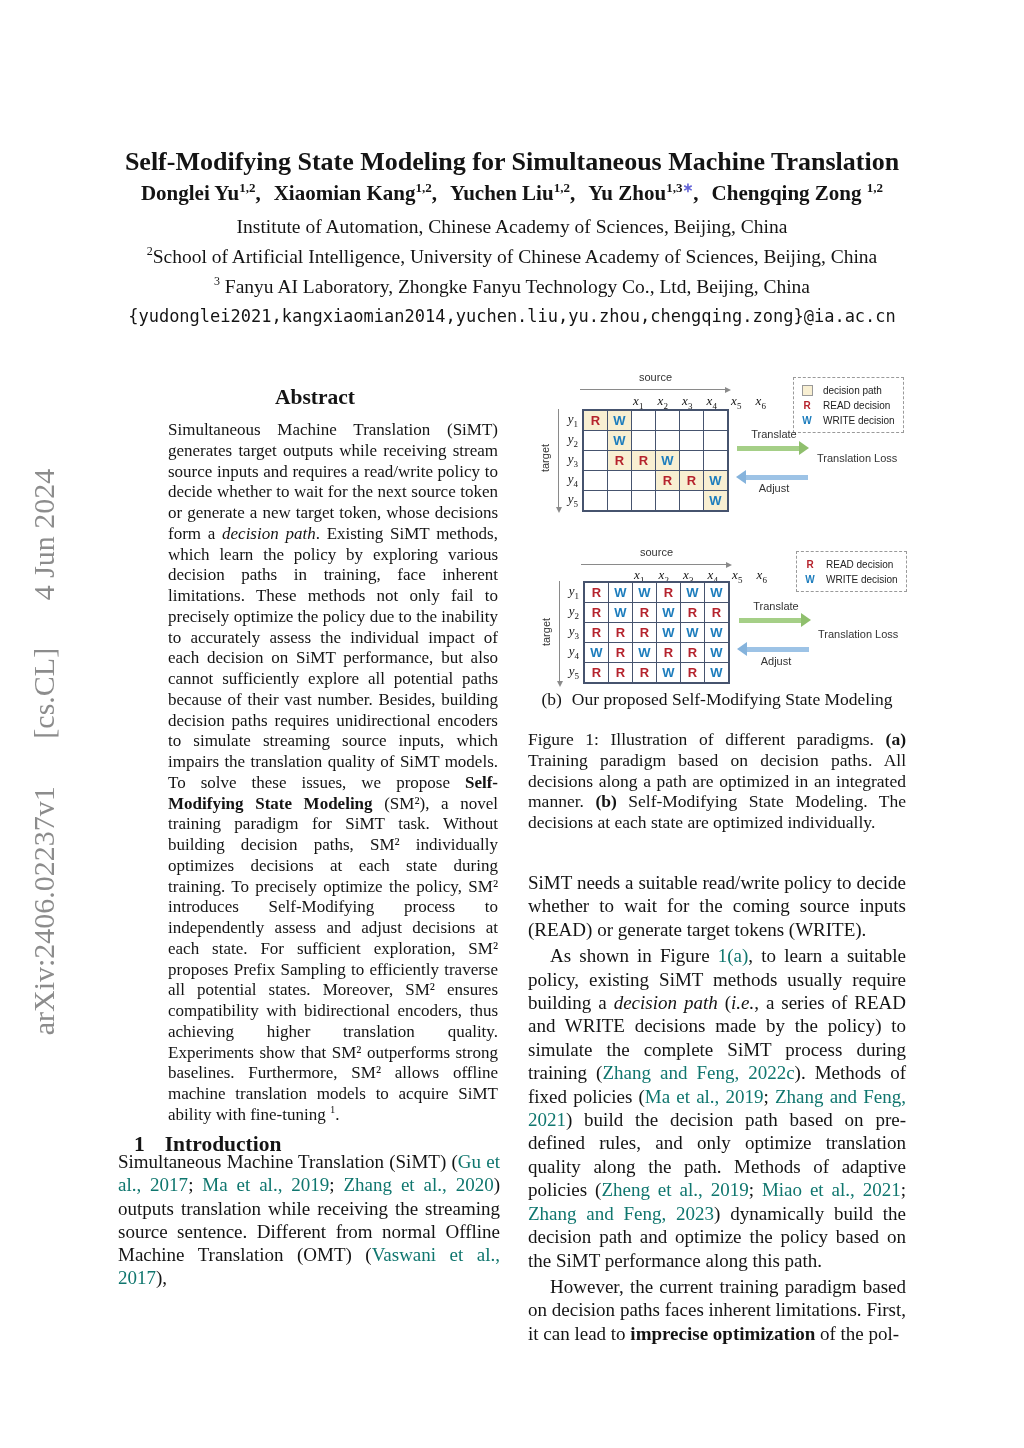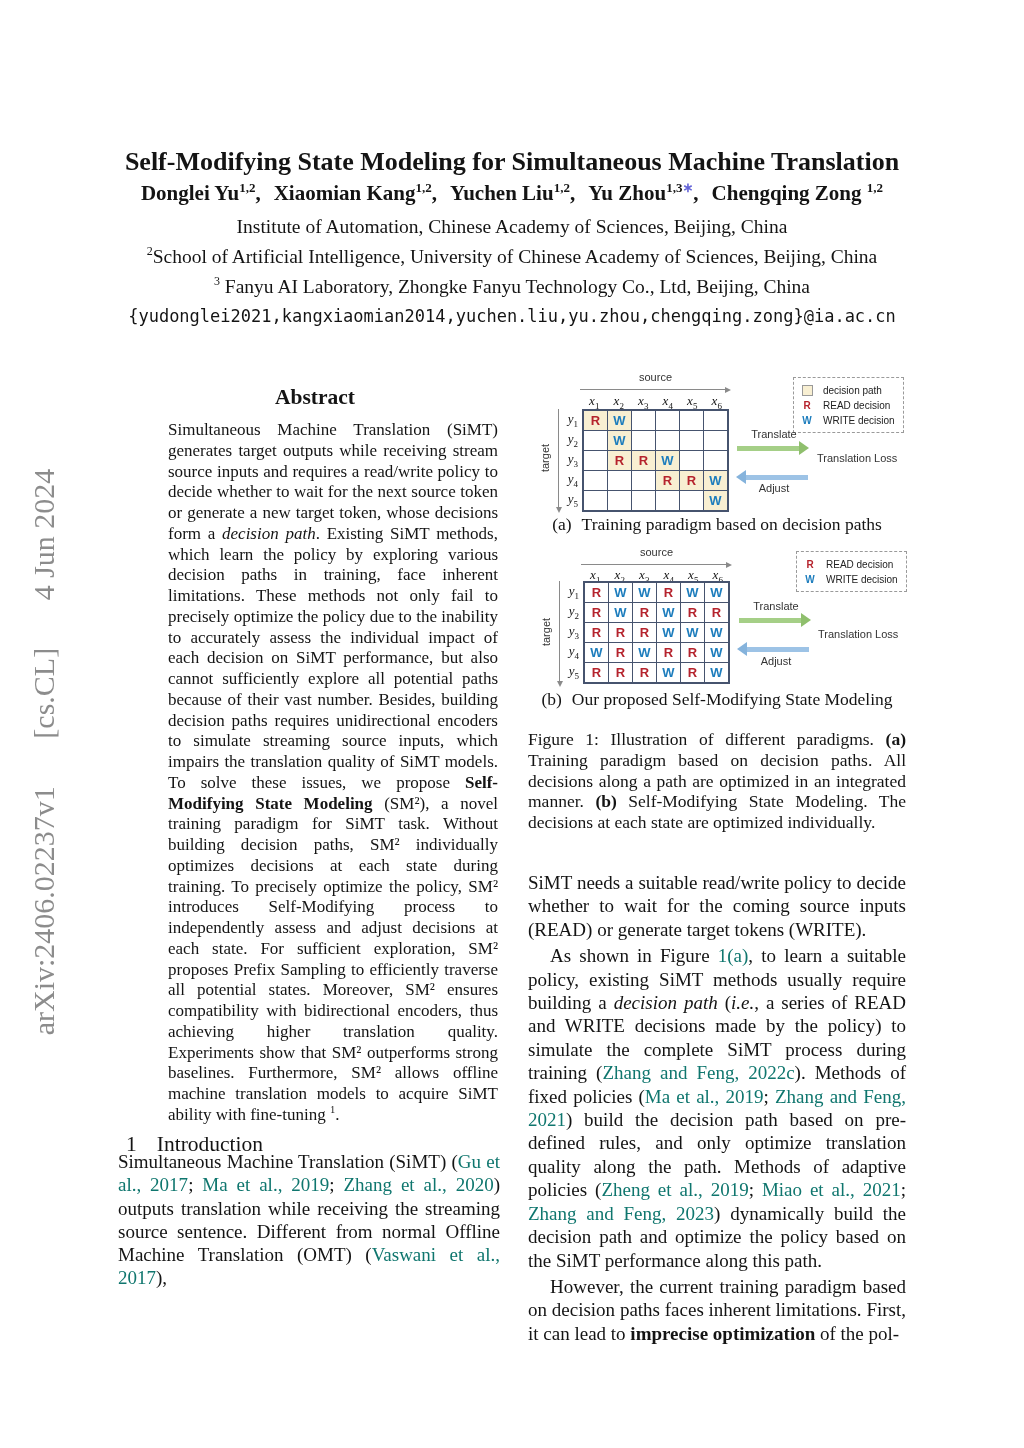--- a/index.html
+++ b/index.html
@@ -33,21 +33,21 @@
 
   
   .col-left  { position:absolute; left:118px; top:0; width:382px; height:1348px; }
   .col-right { position:absolute; left:528px; top:0; width:378px; height:1448px; }
 
   
   .abstract-heading { position:absolute; left:32px; top:367px; width:330px; text-align:center;
     font-size:21.5px; font-weight:bold; }
   .abstract-body { position:absolute; left:32px; top:420px; width:330px;
     font-size:17px; line-height:20.75px; text-align:justify;margin-left:18px; }
-  .intro-heading { position:absolute; left:8px; top:1114px; font-size:21.5px; font-weight:normal; }
+  .intro-heading { position:absolute; left:16px; top:1114px; font-size:21.5px; font-weight:bold; }
   .intro-heading .sec-num { margin-right:20px; }
   .intro-body { position:absolute; left:0; top:1150px; width:382px;
     font-size:19px; line-height:23.3px; text-align:justify; }
 
   .footnotes { position:absolute; left:0; top:1262px; width:382px;
     font-size:15.5px; line-height:19.3px; }
   .fn-rule { width:158px; border-top:1.5px solid #222; margin-bottom:5px; }
   .fn { margin:0; text-indent:16px; text-align:justify; }
 
   
@@ -73,21 +73,21 @@
 
   .grid { position:absolute; display:grid; gap:1px; background:#46536e; border:2px solid #46536e; }
   .grid .cell { background:#fff; display:flex; align-items:center; justify-content:center;
     font-family:"Liberation Sans",sans-serif; font-weight:bold; font-size:13px; }
   .grid .cell.R { color:#b5232d; }
   .grid .cell.W { color:#1d7dbd; }
   .grid .cell.hl { background:#f8efd2; }
   .grid-a { left:54px; top:409px; grid-template-columns:repeat(6,23px); grid-auto-rows:19px; }
   .grid-b { left:55px; top:581px; grid-template-columns:repeat(6,23px); grid-auto-rows:19px; }
 
-  .axis-x { position:absolute; display:grid; grid-template-columns:repeat(6,24.5px); height:14px; }
+  .axis-x { position:absolute; display:grid; grid-template-columns:repeat(6,24.5px); height:14px;margin-left:44px; }
   .axis-x .axlab { text-align:center; font-size:13px; }
   .axlab i { font-style:italic; }
   .axlab sub { font-size:9px; }
   .axis-y { position:absolute; width:18px; }
   .axis-y .axlab { display:block; height:20px; line-height:20px; text-align:right; font-size:13px; }
 
   .legend { position:absolute; border:1.5px dashed #9a9a9a; background:#fff; padding:5px 8px 5px 6px; }
   .legend-row { display:flex; align-items:center; height:14px; }
   .legend-row + .legend-row { margin-top:1px; }
   .sw { display:inline-flex; width:14px; justify-content:center; align-items:center;
@@ -230,23 +230,20 @@
       <span class="shaft"></span>
         <span class="head"></span>
     </div>
     <div class="fig-label" style="left:289px; top:452px; white-space:nowrap;">Translation Loss</div>
     <div class="blk-arrow blue left" style="left:208px; top:470px; width:72px;">
       <span class="shaft"></span>
         <span class="head"></span>
     </div>
     <div class="fig-label center" style="left:208px; top:482px; width:76px;">Adjust</div>
 
-    <div class="panel-caption" style="top:514px;">
-      <span>(a)</span><span class="cap-text">Training paradigm based on decision paths</span>
-    </div>
 
     <div class="fig-label center" style="left:55px; top:546px; width:147px;">source</div>
     <div class="h-axis-arrow" style="left:53px; top:564px; width:149px;"></div>
     <div class="axis-x" style="left:55px; top:567px;">
         <span class="axlab"><i>x</i><sub>1</sub></span>
         <span class="axlab"><i>x</i><sub>2</sub></span>
         <span class="axlab"><i>x</i><sub>3</sub></span>
         <span class="axlab"><i>x</i><sub>4</sub></span>
         <span class="axlab"><i>x</i><sub>5</sub></span>
         <span class="axlab"><i>x</i><sub>6</sub></span>

